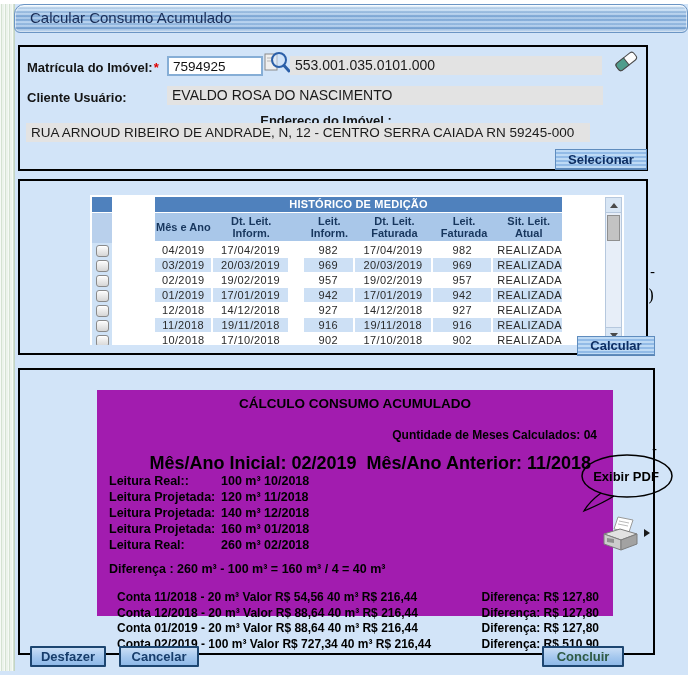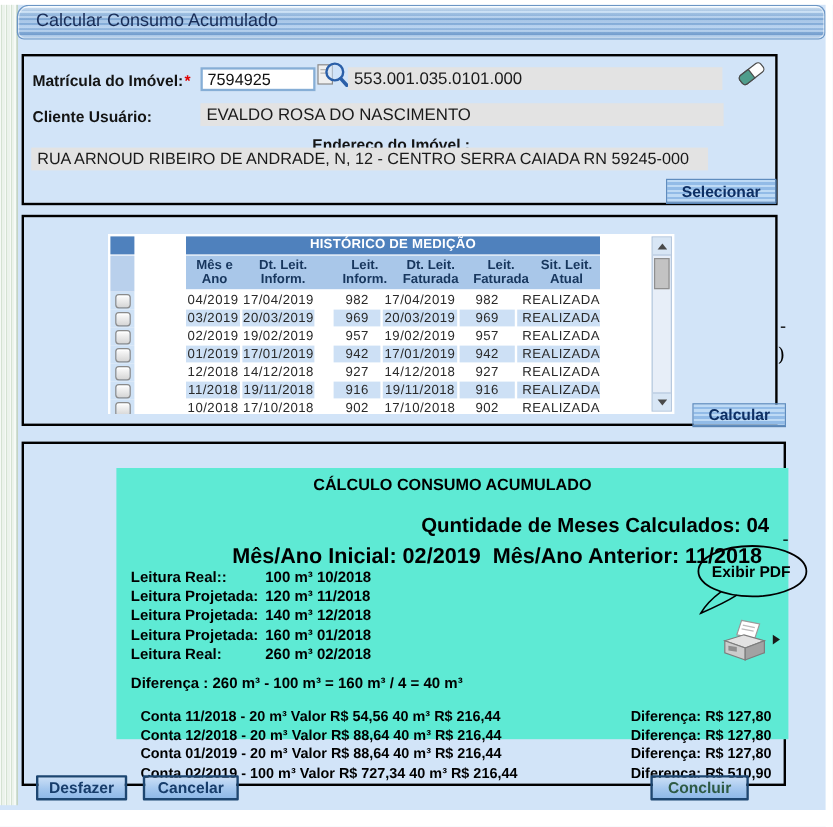--- a/index.html
+++ b/index.html
@@ -53,21 +53,21 @@
          background:repeating-linear-gradient(180deg,#bedaf5 0 2px,#92bbe7 2px 4px);
          color:#0e2f63; font-weight:bold; font-size:13px; font-family:"Liberation Sans",sans-serif;
          text-align:center; box-shadow:0 1px 0 #5a85b5; }
   .b-selecionar { left:535px; top:102px; width:92px; height:20px; }
   .b-calcular   { left:557px; top:155px; width:78px; height:19px; }
 
   
   .side-note { position:absolute; left:3px; top:14px; width:62px; height:152px; background:#fff;
                font-size:11.5px; font-weight:bold; color:#000; line-height:15px;
                padding:50px 2px 0 5px; }
-  .table-wrap { position:absolute; left:70px; top:14px; width:472px; height:150px;
+  .table-wrap { position:absolute; left:70px; top:14px; width:534px; height:150px;
                 background:#fff; padding:2px; display:flex; overflow:hidden;gap:41px; }
   .cb-col { width:20px; margin-right:2px; flex:none; }
   .cb-head { height:15px; background:#4f81bd; margin-bottom:1px; }
   .cb-spacer { height:30px; background:#b9d0ec; }
   .cb-cell { height:15px; display:flex; align-items:center; justify-content:center; background:#cfe2f6; }
   .checkbox { width:13px; height:12px; border:1px solid #8a8a8a; border-radius:3px;
               background:linear-gradient(180deg,#fdfdfd,#d6d6d6); box-shadow:inset 0 1px 0 #fff; cursor:pointer; }
   .main-col { flex:1 1 auto; min-width:0; }
   .tbl-title { height:15px; background:#4f81bd; color:#fff; font-weight:bold; font-size:11px;
                text-align:center; line-height:15px; margin-bottom:1px; letter-spacing:.2px; }
@@ -84,25 +84,25 @@
   .vscroll { width:17px; margin-left:2px; flex:none; background:#e7eef8; border:1px solid #b6c8de;
              display:flex; flex-direction:column; }
   .sb-btn { height:15px; background:#d8e6f5; border-bottom:1px solid #b6c8de;
             display:flex; align-items:center; justify-content:center; cursor:pointer; }
   .sb-btn.down { margin-top:auto; border-top:1px solid #b6c8de; border-bottom:none; }
   .tri-up   { width:0; height:0; border-left:4px solid transparent; border-right:4px solid transparent; border-bottom:5px solid #4a4a4a; }
   .tri-down { width:0; height:0; border-left:4px solid transparent; border-right:4px solid transparent; border-top:5px solid #4a4a4a; }
   .sb-thumb { height:26px; margin:2px 1px; background:#c3c3c3; border:1px solid #8f8f8f; cursor:grab; }
 
   
-  .calc-box { position:absolute; left:77px; top:20px; width:560px; height:226px; background:#5eead4;
+  .calc-box { position:absolute; left:77px; top:20px; width:516px; height:226px; background:#a21caf;
               padding:6px 12px; font-weight:bold; color:#000; font-size:13px; }
   .calc-title { text-align:center; font-size:13.5px; height:17px; }
   .calc-row2 { display:flex; justify-content:flex-end; gap:10px; padding-right:10px; height:17px; font-size:18px;margin-top:40px; }
-  .calc-qtd { position:absolute; right:16px; top:38px; font-size:17px; }
+  .calc-qtd { position:absolute; right:16px; top:38px; font-size:12px; }
   .leituras { margin-top:4px; }
   .leitura-row { height:16px; font-size:12.5px; display:flex; }
   .l-label { width:112px; flex:none; }
   .calc-dif { margin-top:8px; height:16px; font-size:12.5px; }
   .contas { margin-top:12px; padding:0 2px 0 8px; }
   .conta-row { height:15.5px; font-size:12px; display:flex; }
   .c-dif { margin-left:auto; }
 
   
   .callout { position:absolute; left:557px; top:82px; }

